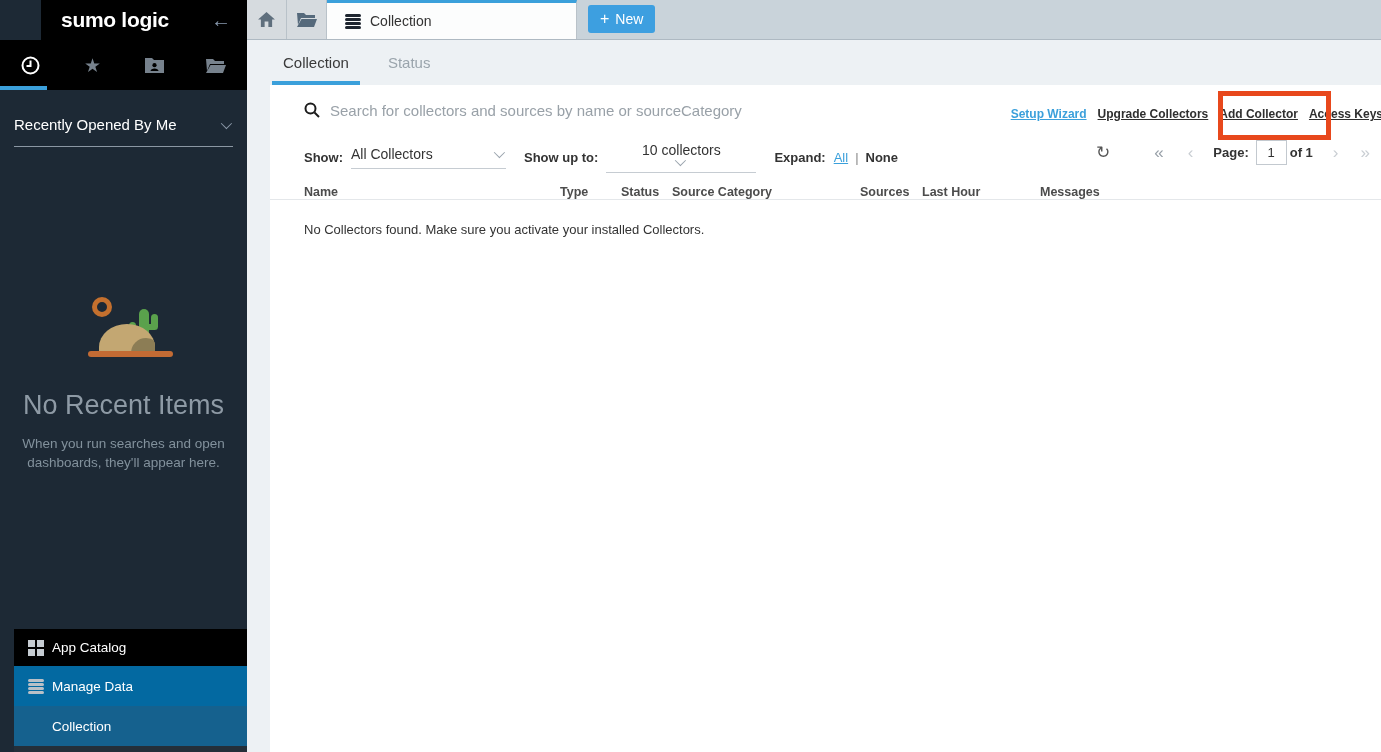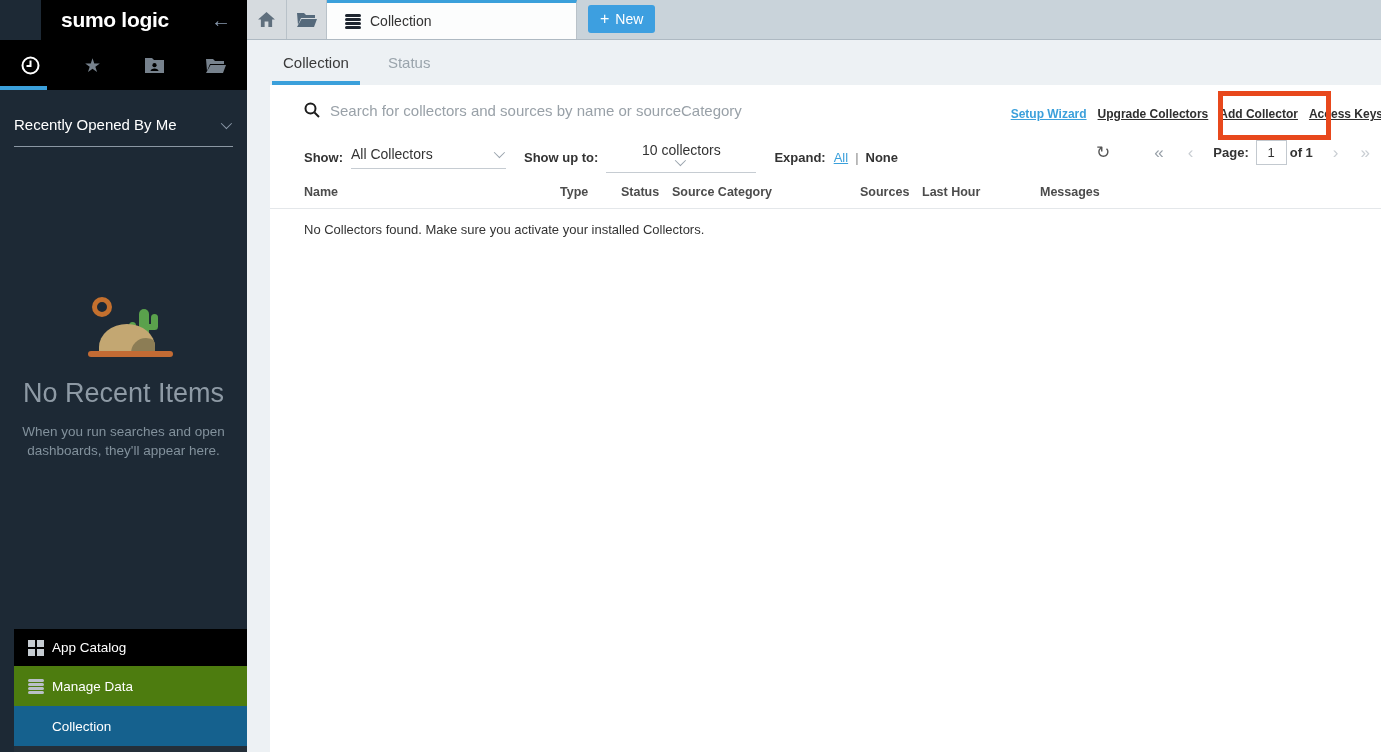--- a/index.html
+++ b/index.html
@@ -24,28 +24,28 @@
   .illu { position:relative; width:130px; height:70px; margin:0 auto; }
   .illu .sun { position:absolute; left:33px; top:5px; width:20px; height:20px; border:5px solid #c4702e; border-radius:50%; }
   .illu .cactus-trunk { position:absolute; left:80px; top:17px; width:10px; height:42px; background:#5aa14c; border-radius:5px 5px 0 0; }
   .illu .cactus-arm-l { position:absolute; left:70px; top:30px; width:7px; height:15px; background:#5aa14c; border-radius:4px; }
   .illu .cactus-arm-l2 { position:absolute; left:73px; top:38px; width:10px; height:6px; background:#5aa14c; }
   .illu .cactus-arm-r { position:absolute; left:92px; top:22px; width:7px; height:16px; background:#5aa14c; border-radius:4px; }
   .illu .cactus-arm-r2 { position:absolute; left:88px; top:32px; width:8px; height:6px; background:#5aa14c; }
   .illu .mound { position:absolute; left:40px; top:32px; width:56px; height:28px; background:#c3a772; border-radius:56px 56px 0 0 / 46px 46px 0 0; overflow:hidden; }
   .illu .mound-shade { position:absolute; left:32px; top:14px; width:30px; height:16px; background:#8c7d55; border-radius:30px 30px 0 0; }
   .illu .ground { position:absolute; left:29px; top:59px; width:85px; height:6px; background:#c36b34; border-radius:3px; }
-  .es-title { margin-top:16px; font-size:27px; color:#8e9aa5; font-weight:400; }
+  .es-title { margin-top:28px; font-size:27px; color:#8e9aa5; font-weight:400; }
   .es-desc { margin:13px auto 0; font-size:13.5px; line-height:1.42; color:#82919c; width:215px; }
 
   .sb-menu { position:absolute; left:14px; right:0; bottom:0; }
   .sb-item { display:flex; align-items:center; color:#fff; font-size:13.5px; cursor:pointer; }
   .sb-item .mi { width:24px; margin-left:14px; display:flex; align-items:center; }
   .sb-item-appcat { height:37px; background:#000; }
-  .sb-item-managedata { height:40px; background:#4d7c0f; }
+  .sb-item-managedata { height:40px; background:#0369a1; }
   .sb-item-collection { height:40px; background:#15618e; padding-left:38px; }
   .sb-strip { height:6px; background:#242f39; }
   .grid-icon { display:grid; grid-template-columns:7px 7px; grid-template-rows:7px 7px; gap:2px; }
   .grid-icon div { background:#c6ccd2; }
 
   
   .main { position:absolute; left:247px; top:0; right:0; bottom:0; background:#edf1f4; }
   .tabstrip { position:relative; height:40px; background:#c9d3da; border-bottom:1px solid #aeb9c2; display:flex; align-items:stretch; }
   .ts-btn { width:40px; background:#d6dbdf; border-right:1px solid #b9c2c9; display:flex; align-items:center; justify-content:center; cursor:pointer; }
   .tab-active { width:250px; background:#fcfdfd; border-top:3px solid #3ba0db; border-right:1px solid #b9c2c9; display:flex; align-items:center; padding-left:18px; gap:9px; font-size:14px; color:#333; cursor:pointer; }
@@ -78,21 +78,21 @@
   .pager { position:absolute; top:55px; right:11px; display:flex; align-items:center; font-size:13px; color:#333; }
   .refresh { font-size:17px; color:#555; margin-right:44px; cursor:pointer; }
   .pg-first { font-size:17px; color:#98a0a8; margin-right:24px; cursor:pointer; }
   .pg-prev  { font-size:17px; color:#c9ced3; margin-right:20px; cursor:pointer; }
   .pg-label { font-weight:700; margin-right:7px; }
   .pg-input { width:31px; height:25px; border:1px solid #c3c9cf; text-align:center; font-size:13px; color:#333; font-family:"Liberation Sans", sans-serif; }
   .pg-total { margin-left:3px; font-weight:600; }
   .pg-next { font-size:17px; color:#c9ced3; margin-left:20px; cursor:pointer; }
   .pg-last { font-size:17px; color:#c9ced3; margin-left:22px; cursor:pointer; }
 
-  .thead { position:absolute; top:100px; left:0; right:0; display:flex; padding-left:34px; padding-bottom:9px; border-bottom:1px solid #e4e7ea; font-size:12.5px; font-weight:700; color:#4c4c4c; }
+  .thead { position:absolute; top:100px; left:0; right:0; display:flex; padding-left:34px; padding-bottom:0; border-bottom:1px solid #e4e7ea; font-size:12.5px; font-weight:700; color:#4c4c4c; }
   .th-name { width:256px; } .th-type { width:61px; } .th-status { width:51px; }
   .th-srccat { width:188px; } .th-sources { width:62px; } .th-lasthour { width:118px; }
   .th { cursor:pointer; }
   .empty-msg { position:absolute; top:137px; left:34px; font-size:13px; color:#333; }
 
   .annotation { position:absolute; left:1218px; top:91px; width:113px; height:49px; border:5px solid #e8481c; z-index:50; pointer-events:none; }
 </style>
 </head>
 <body>
 

